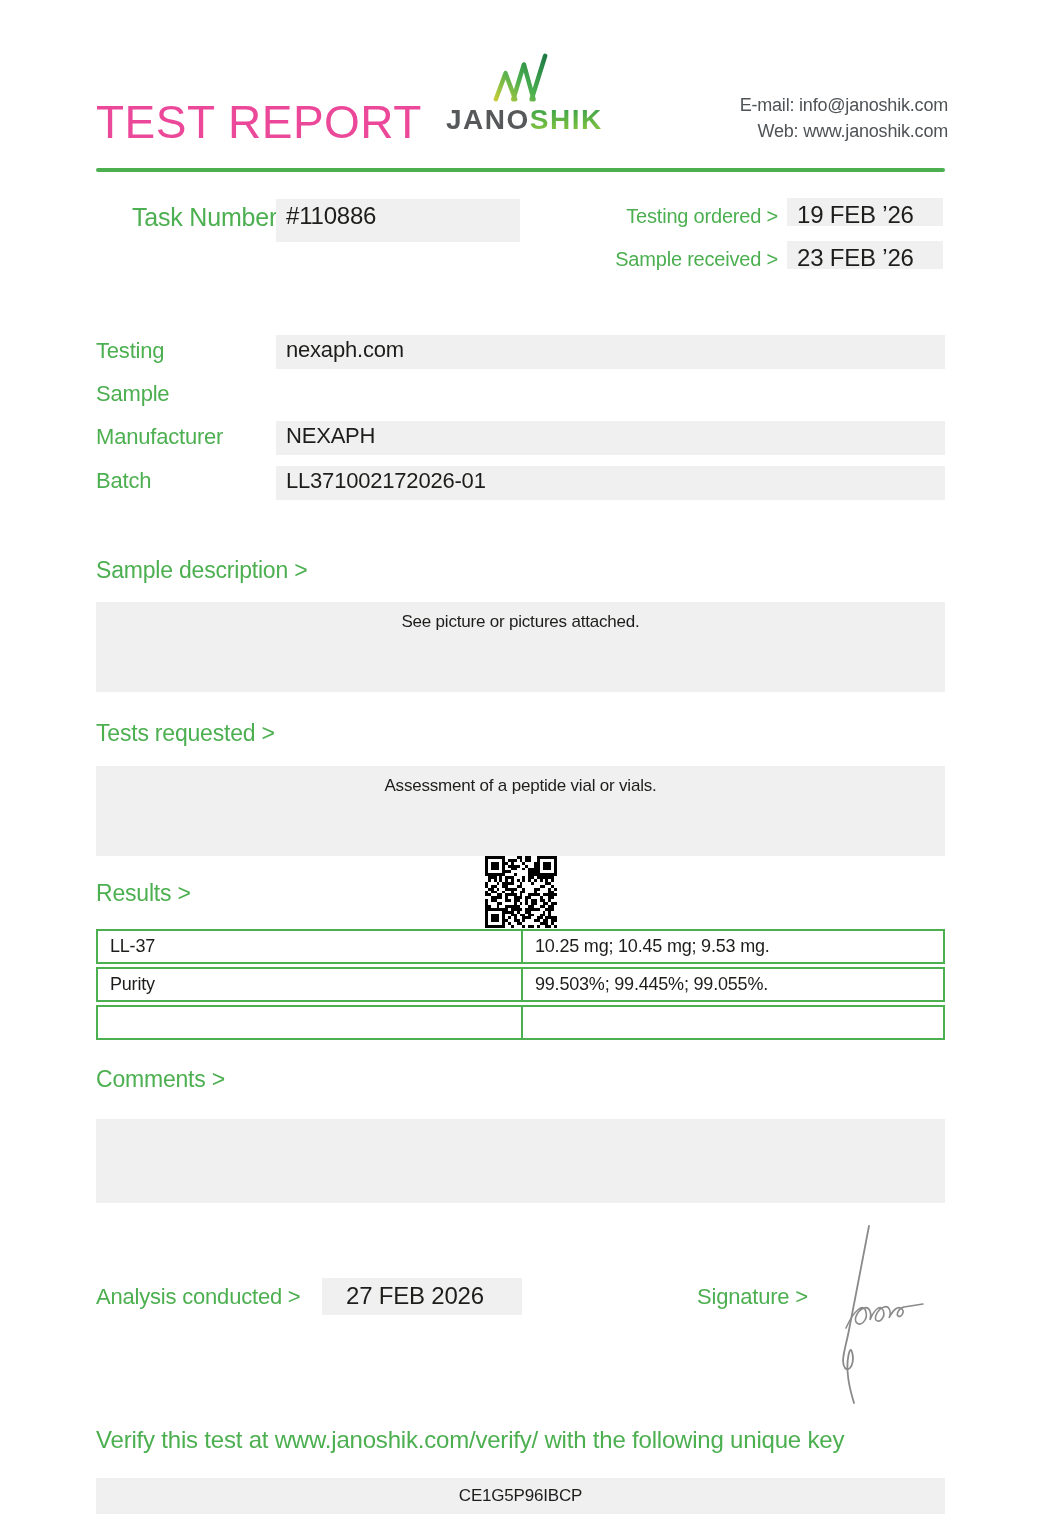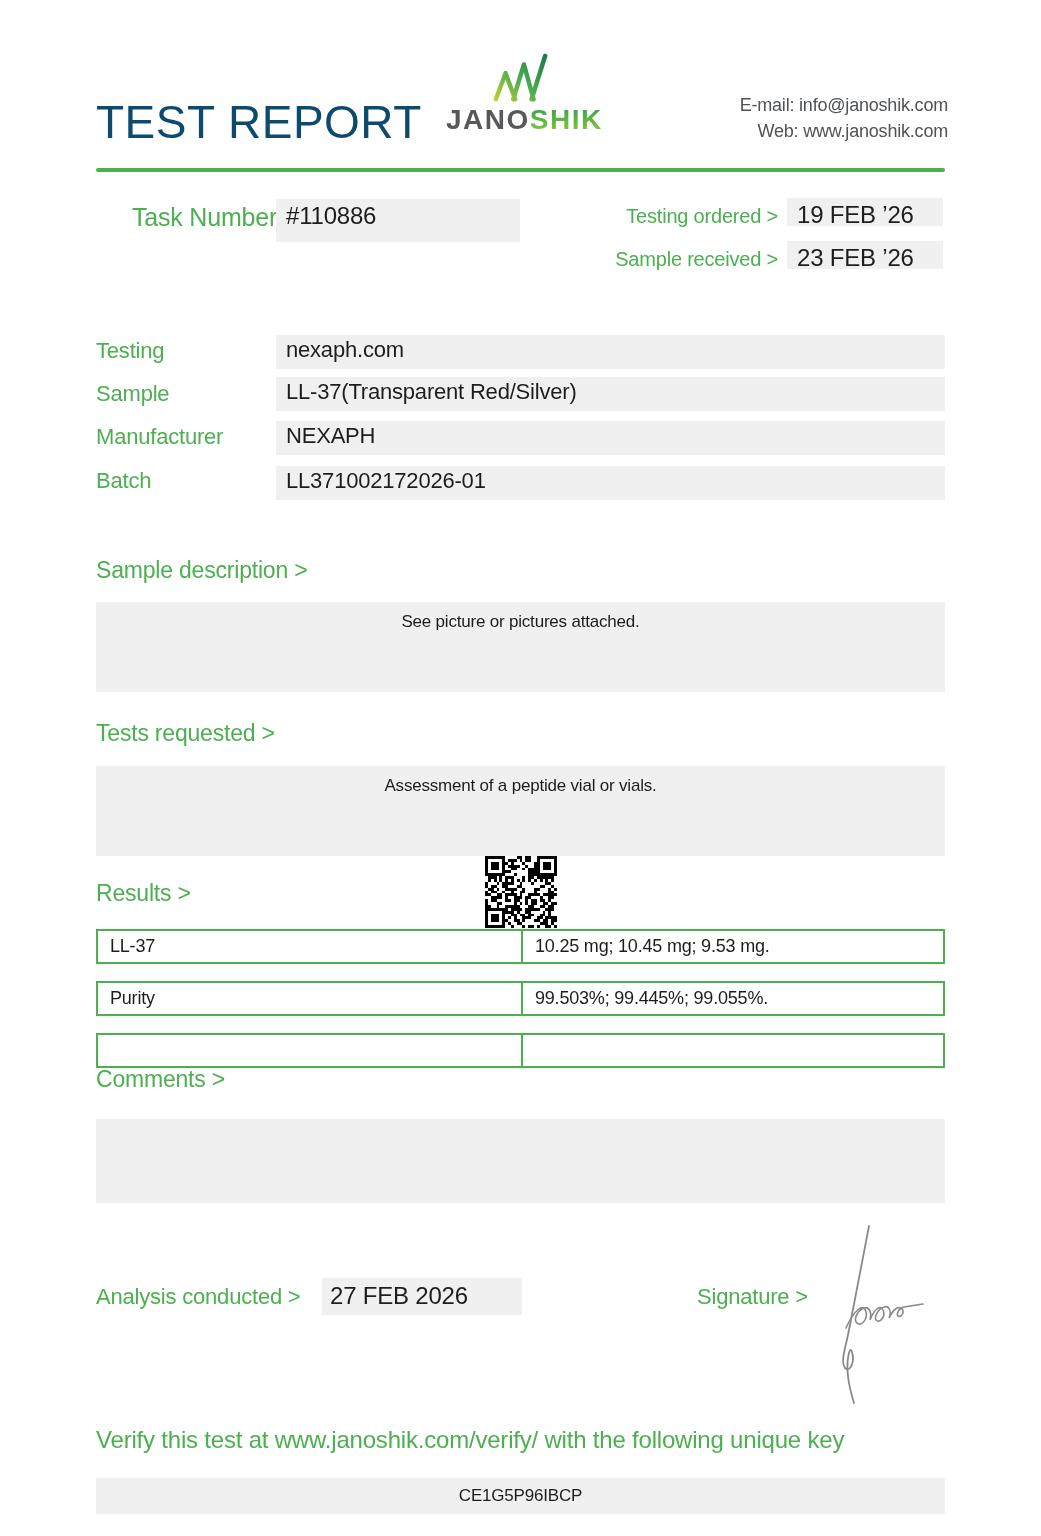--- a/index.html
+++ b/index.html
@@ -6,21 +6,21 @@
   html,body { background:#ffffff; }
   .page {
     position:relative; width:1041px; height:1536px; background:#ffffff;
     font-family:"Liberation Sans", sans-serif; color:#1d1d1b; overflow:hidden;
     letter-spacing:-0.2px;
   }
   .abs { position:absolute; }
   .graybox { background:#f0f0f0; }
 
   
-  .title { left:96px; top:95px; font-size:46px; font-weight:400; color:#0c4a6e; letter-spacing:0.5px; }
+  .title { left:96px; top:95px; font-size:46px; font-weight:400; color:#ec4899; letter-spacing:0.5px; }
   .logo  { left:446px; top:52px; width:150px; text-align:center; }
   .logo-mark { display:block; margin:0 auto; }
   .logo-text { margin-top:0; font-size:28px; font-weight:bold; letter-spacing:1.5px; white-space:nowrap; }
   .logo-text .jano { color:#57585a; }
   .logo-text .shik {
     background:linear-gradient(#2f9e4d,#8fc93c);
     -webkit-background-clip:text; background-clip:text; color:transparent;
   }
   .contact { right:93px; top:92px; text-align:right; font-size:18px; color:#4f5356; line-height:26px; }
   .divider { left:96px; top:168px; width:849px; height:4px; background:#4caf50; border-radius:2px; }
@@ -38,29 +38,29 @@
   
   .info-label { left:96px; font-size:22px; color:#4caf50; }
   .info-box   { left:276px; width:669px; height:34px; font-size:22px; padding:2px 10px; }
 
   
   .sec-head { left:96px; font-size:23px; color:#4caf50; }
   .sec-box  { left:96px; width:849px; font-size:17px; padding:10px 12px;text-align:center; }
 
   
   .rtable { left:96px; top:929px; width:849px; }
-  .rrow { display:flex; height:35px; margin-bottom:17px; }
+  .rrow { display:flex; height:35px; margin-bottom:3px; }
   .rcell { border:2px solid #4caf50; background:#fff; font-size:18px; line-height:31px; padding-left:12px; }
   .rcell.c1 { width:426px; border-right-width:1px; }
   .rcell.c2 { flex:1; border-left-width:1px; }
   .qr { left:485px; top:856px; }
 
   
   .analysis-label { left:96px;  top:1284px; font-size:22px; color:#4caf50; }
-  .analysis-box   { left:322px; top:1278px; width:200px; height:37px; font-size:24px; padding:4px 8px; white-space:nowrap; }
+  .analysis-box   { left:322px; top:1278px; width:200px; height:37px; font-size:24px; padding:4px 24px; white-space:nowrap; }
   .sig-label      { left:697px; top:1284px; font-size:22px; color:#4caf50; }
   .sig-svg        { left:826px; top:1210px; }
   .verify-line    { left:96px;  top:1426px; width:849px; font-size:24px; color:#4caf50; white-space:nowrap; }
   .key-box        { left:96px;  top:1478px; width:849px; height:36px; text-align:center; font-size:17px; line-height:36px; }
 </style>
 </head>
 <body>
 
 <div class="page">
 
@@ -95,21 +95,20 @@
   <div class="abs date-label ord-label">Testing ordered  &gt;</div>
   <div class="abs date-box graybox ord-box">19 FEB ’26</div>
 
   <div class="abs date-label rec-label">Sample received &gt;</div>
   <div class="abs date-box graybox rec-box">23 FEB ’26</div>
 
   <div class="abs info-label" style="top:338px">Testing</div>
   <div class="abs info-box graybox" style="top:335px">nexaph.com</div>
 
   <div class="abs info-label" style="top:381px">Sample</div>
-  <div class="abs info-box graybox" style="top:377px">LL-37(Transparent Red/Silver)</div>
 
   <div class="abs info-label" style="top:424px">Manufacturer</div>
   <div class="abs info-box graybox" style="top:421px">NEXAPH</div>
 
   <div class="abs info-label" style="top:468px">Batch</div>
   <div class="abs info-box graybox" style="top:466px">LL371002172026-01</div>
 
   <div class="abs sec-head" style="top:557px">Sample description &gt;</div>
   <div class="abs sec-box graybox" style="top:602px;height:90px">See picture or pictures attached.</div>
 

